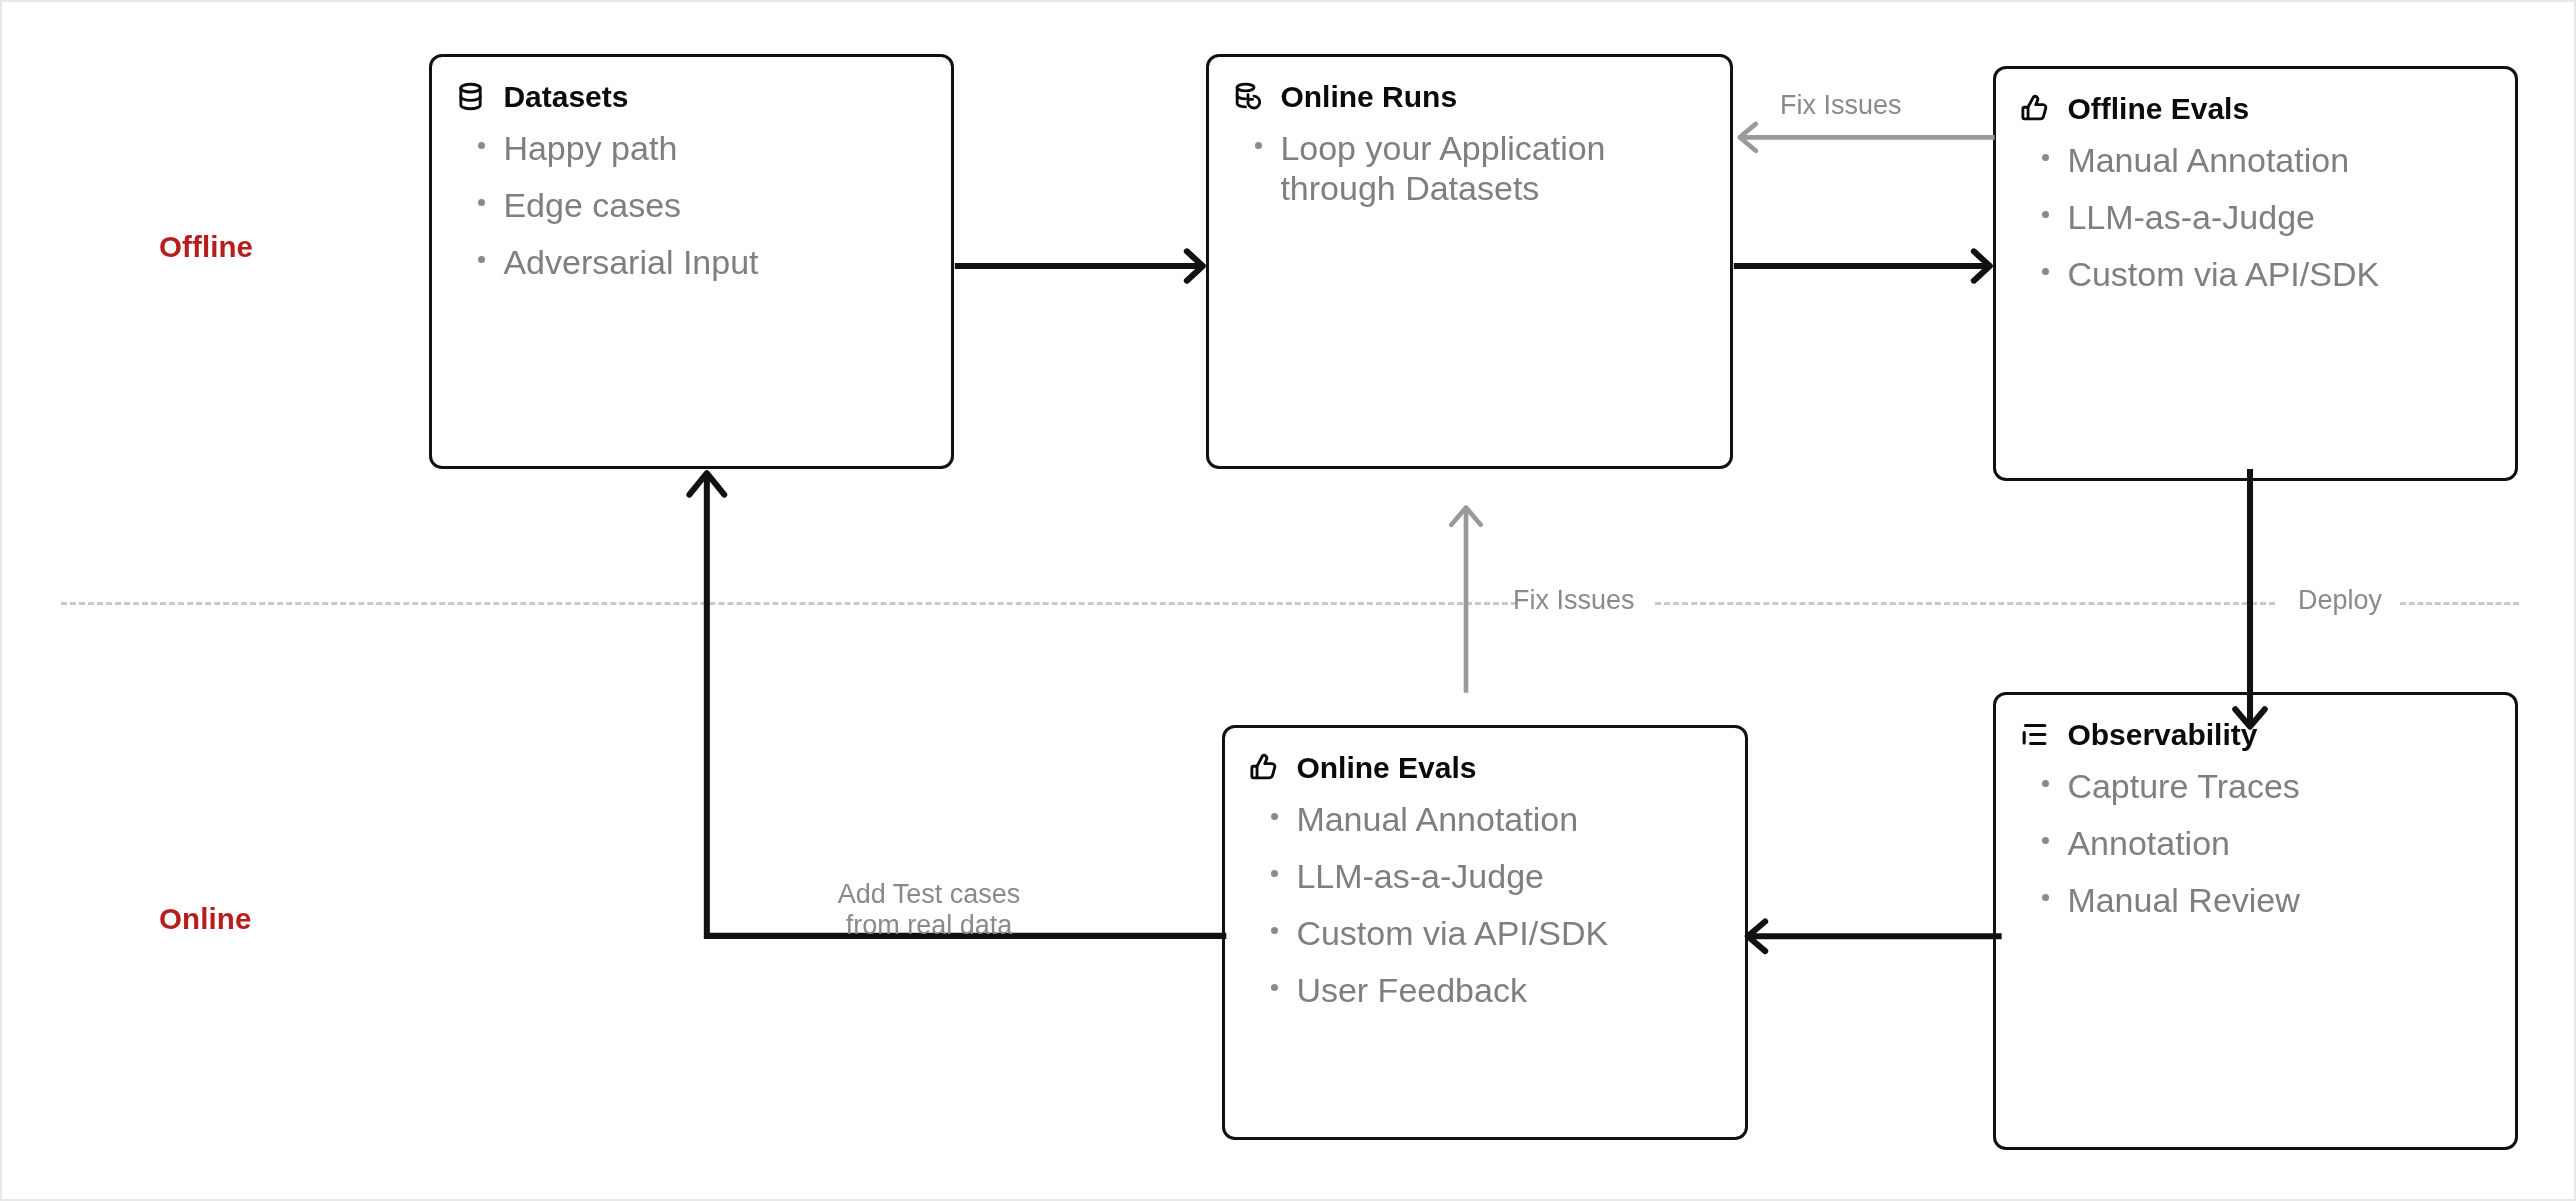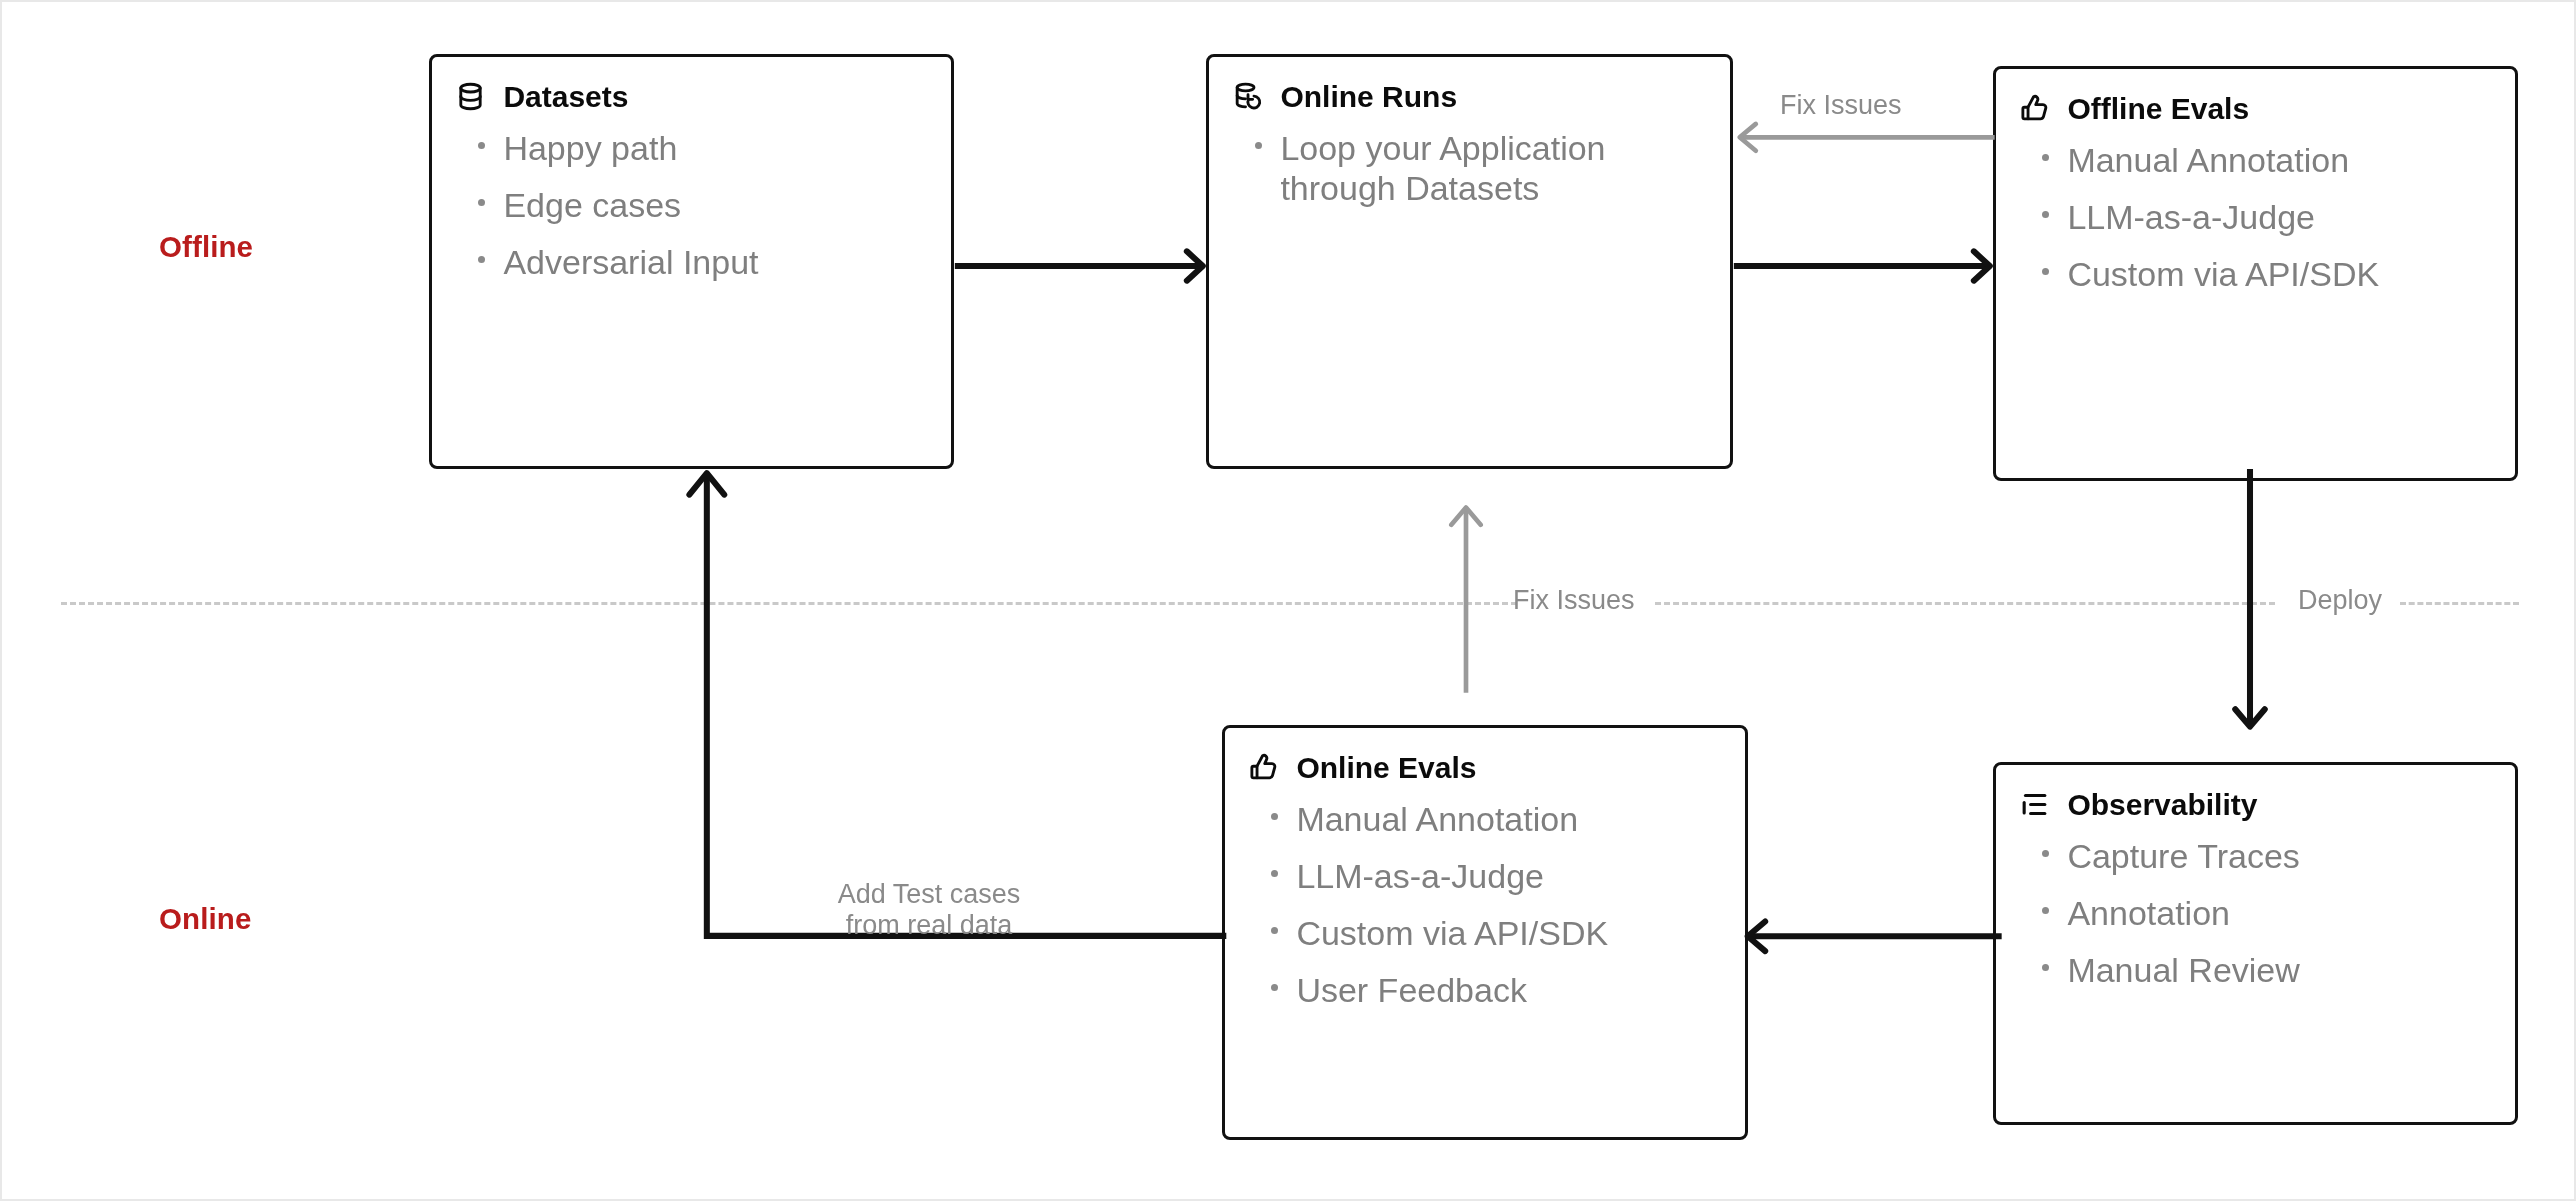--- a/index.html
+++ b/index.html
@@ -48,29 +48,29 @@
     top: 583px;
   }
   #divider-label-fix    { left: 1511px; }
   #divider-label-deploy { left: 2296px; }
 
   
   .node {
     position: absolute;
     background: #ffffff;
     border: 3.4px solid #111111;
-    border-radius: 8px;
+    border-radius: 13px;
     box-sizing: border-box;
     padding: 24px 23px 0 23px;
   }
   #node-datasets     { left: 427px;  top: 52px;   width: 525px;  height: 415px; }
   #node-dataset-runs { left: 1204px; top: 52px;   width: 527px;  height: 415px; }
   #node-offline      { left: 1991px; top: 64px;   width: 525px;  height: 415px; }
   #node-online       { left: 1213px; top: 723px; width: 526px;  height: 415px; margin-left: 7px; }
-  #node-observability{ left: 1991px; top: 760px; width: 525px;  height: 363px; }
+  #node-observability{ left: 1991px; top: 690px; width: 525px;  height: 458px; }
 
   .node-head {
     display: flex;
     align-items: center;
     gap: 17.4px;
     margin-bottom: 17.4px;
   }
   .node-icon {
     flex: 0 0 auto;
     width: 31px;

